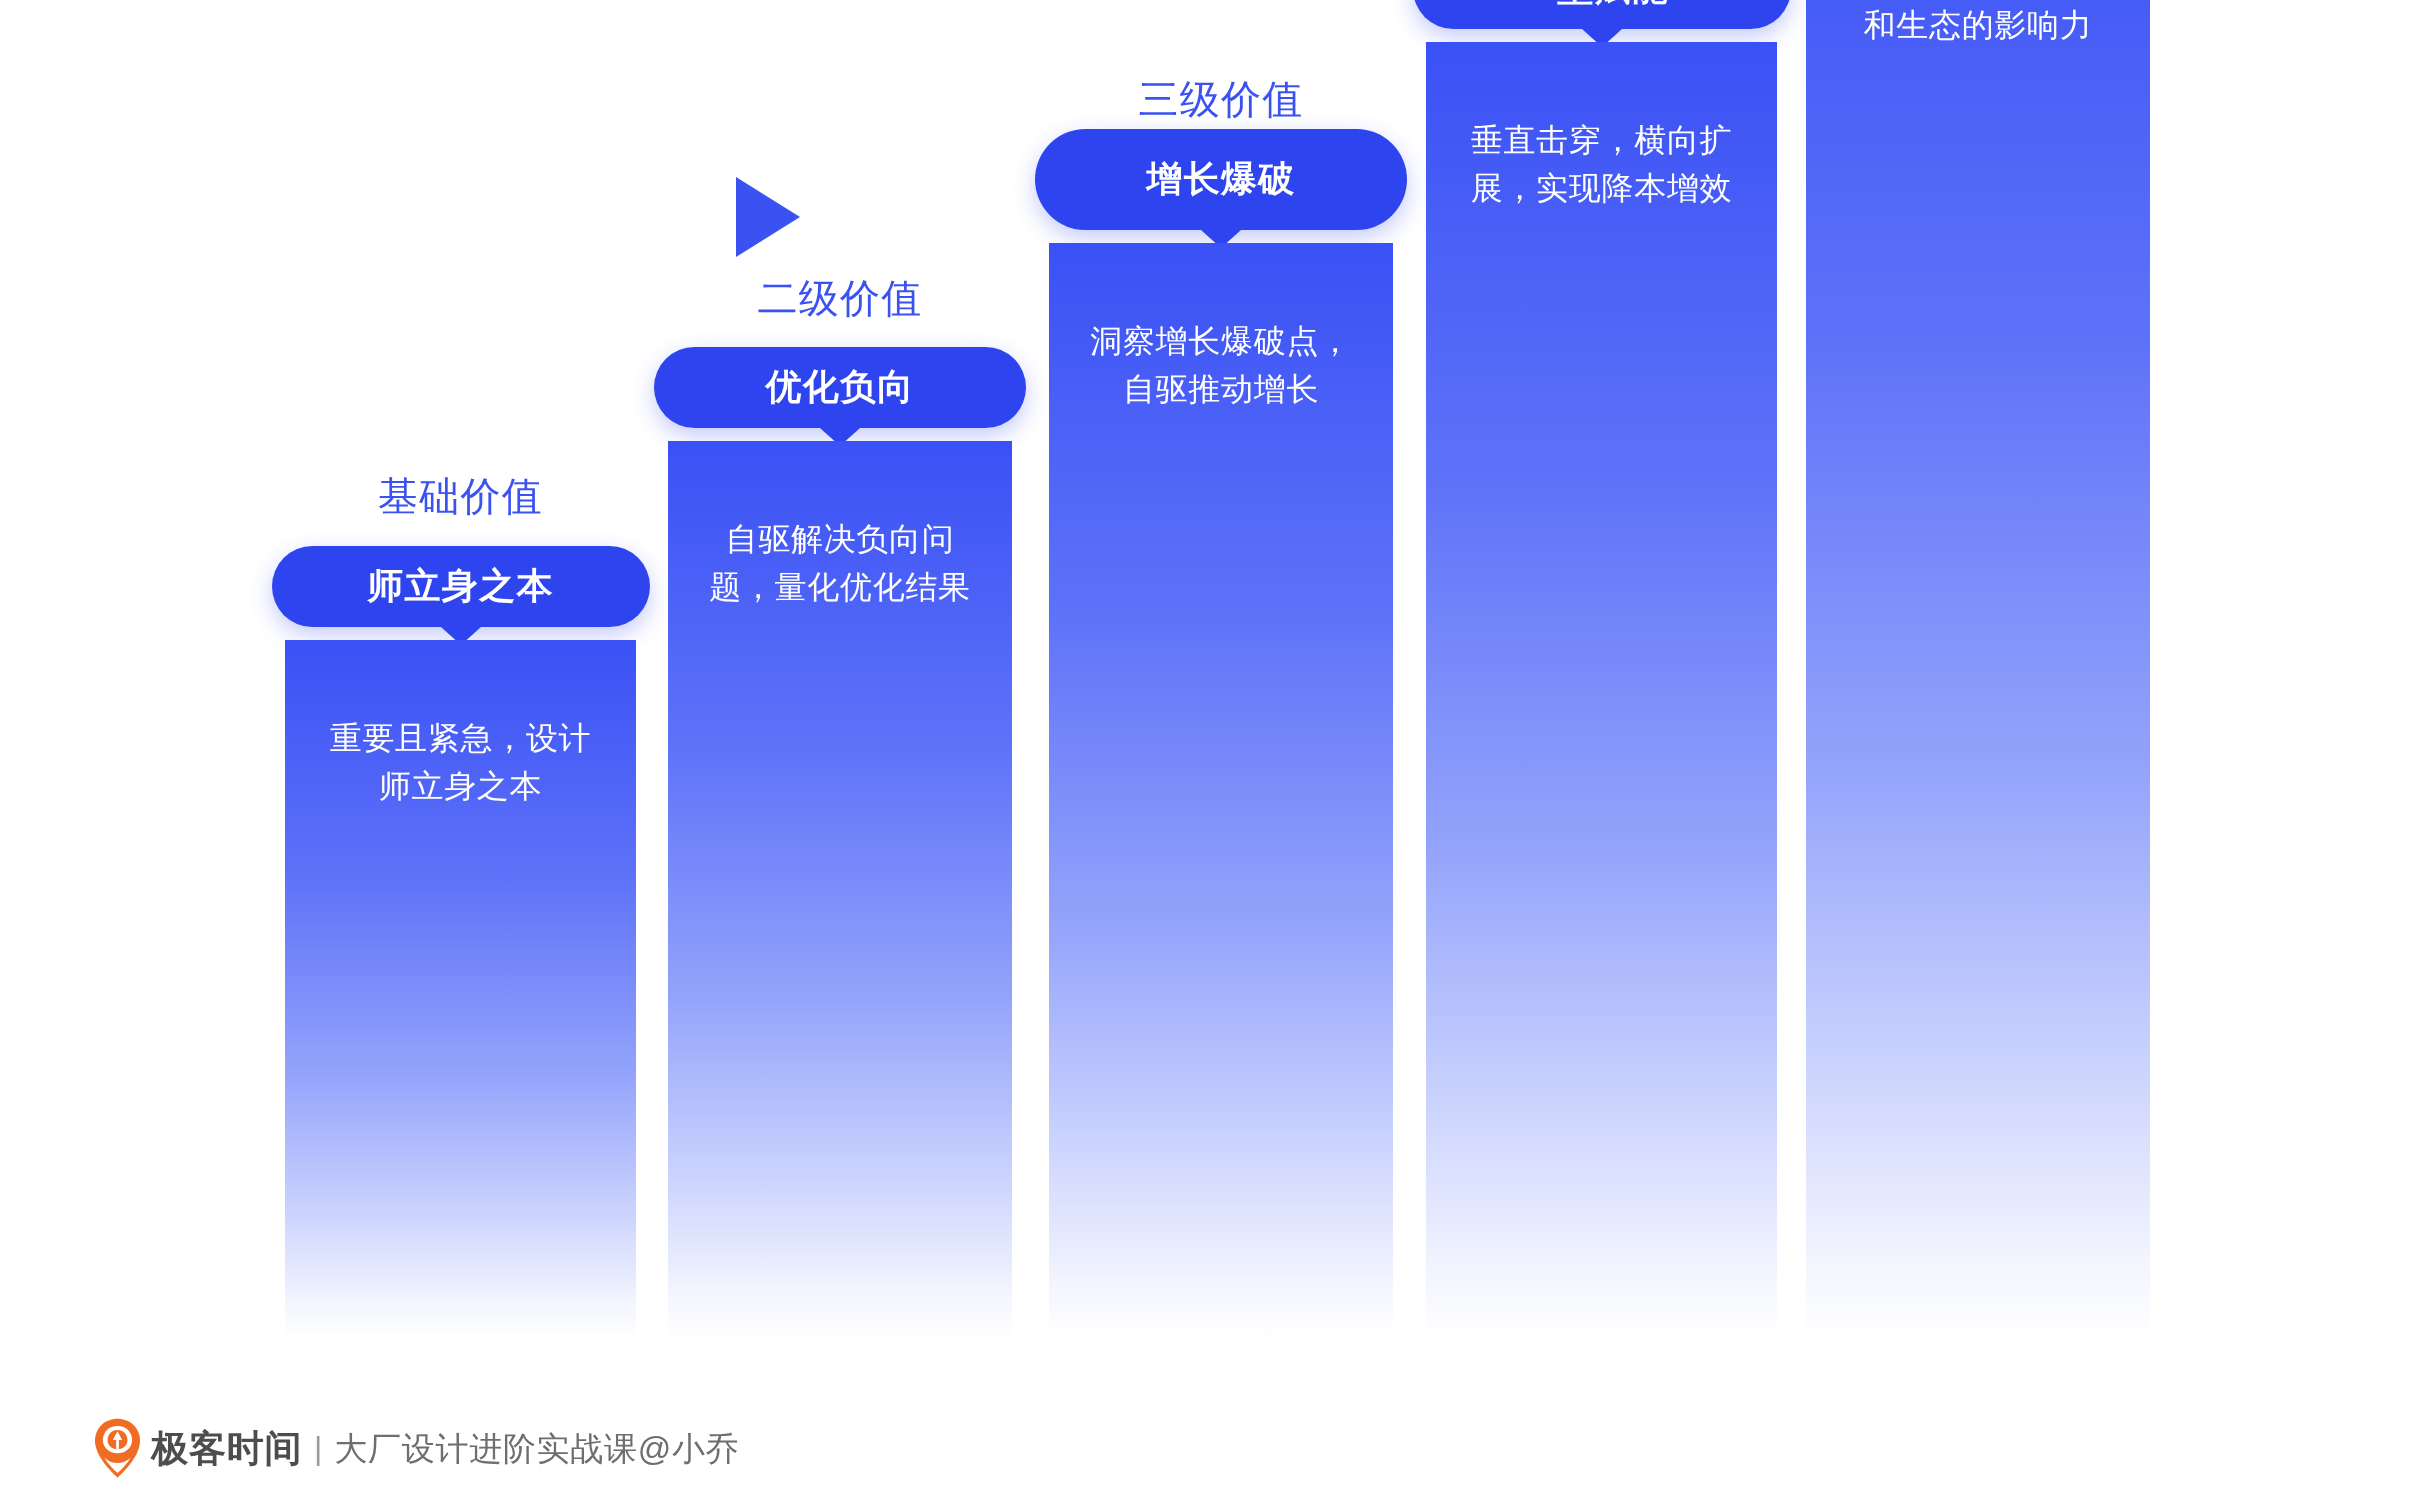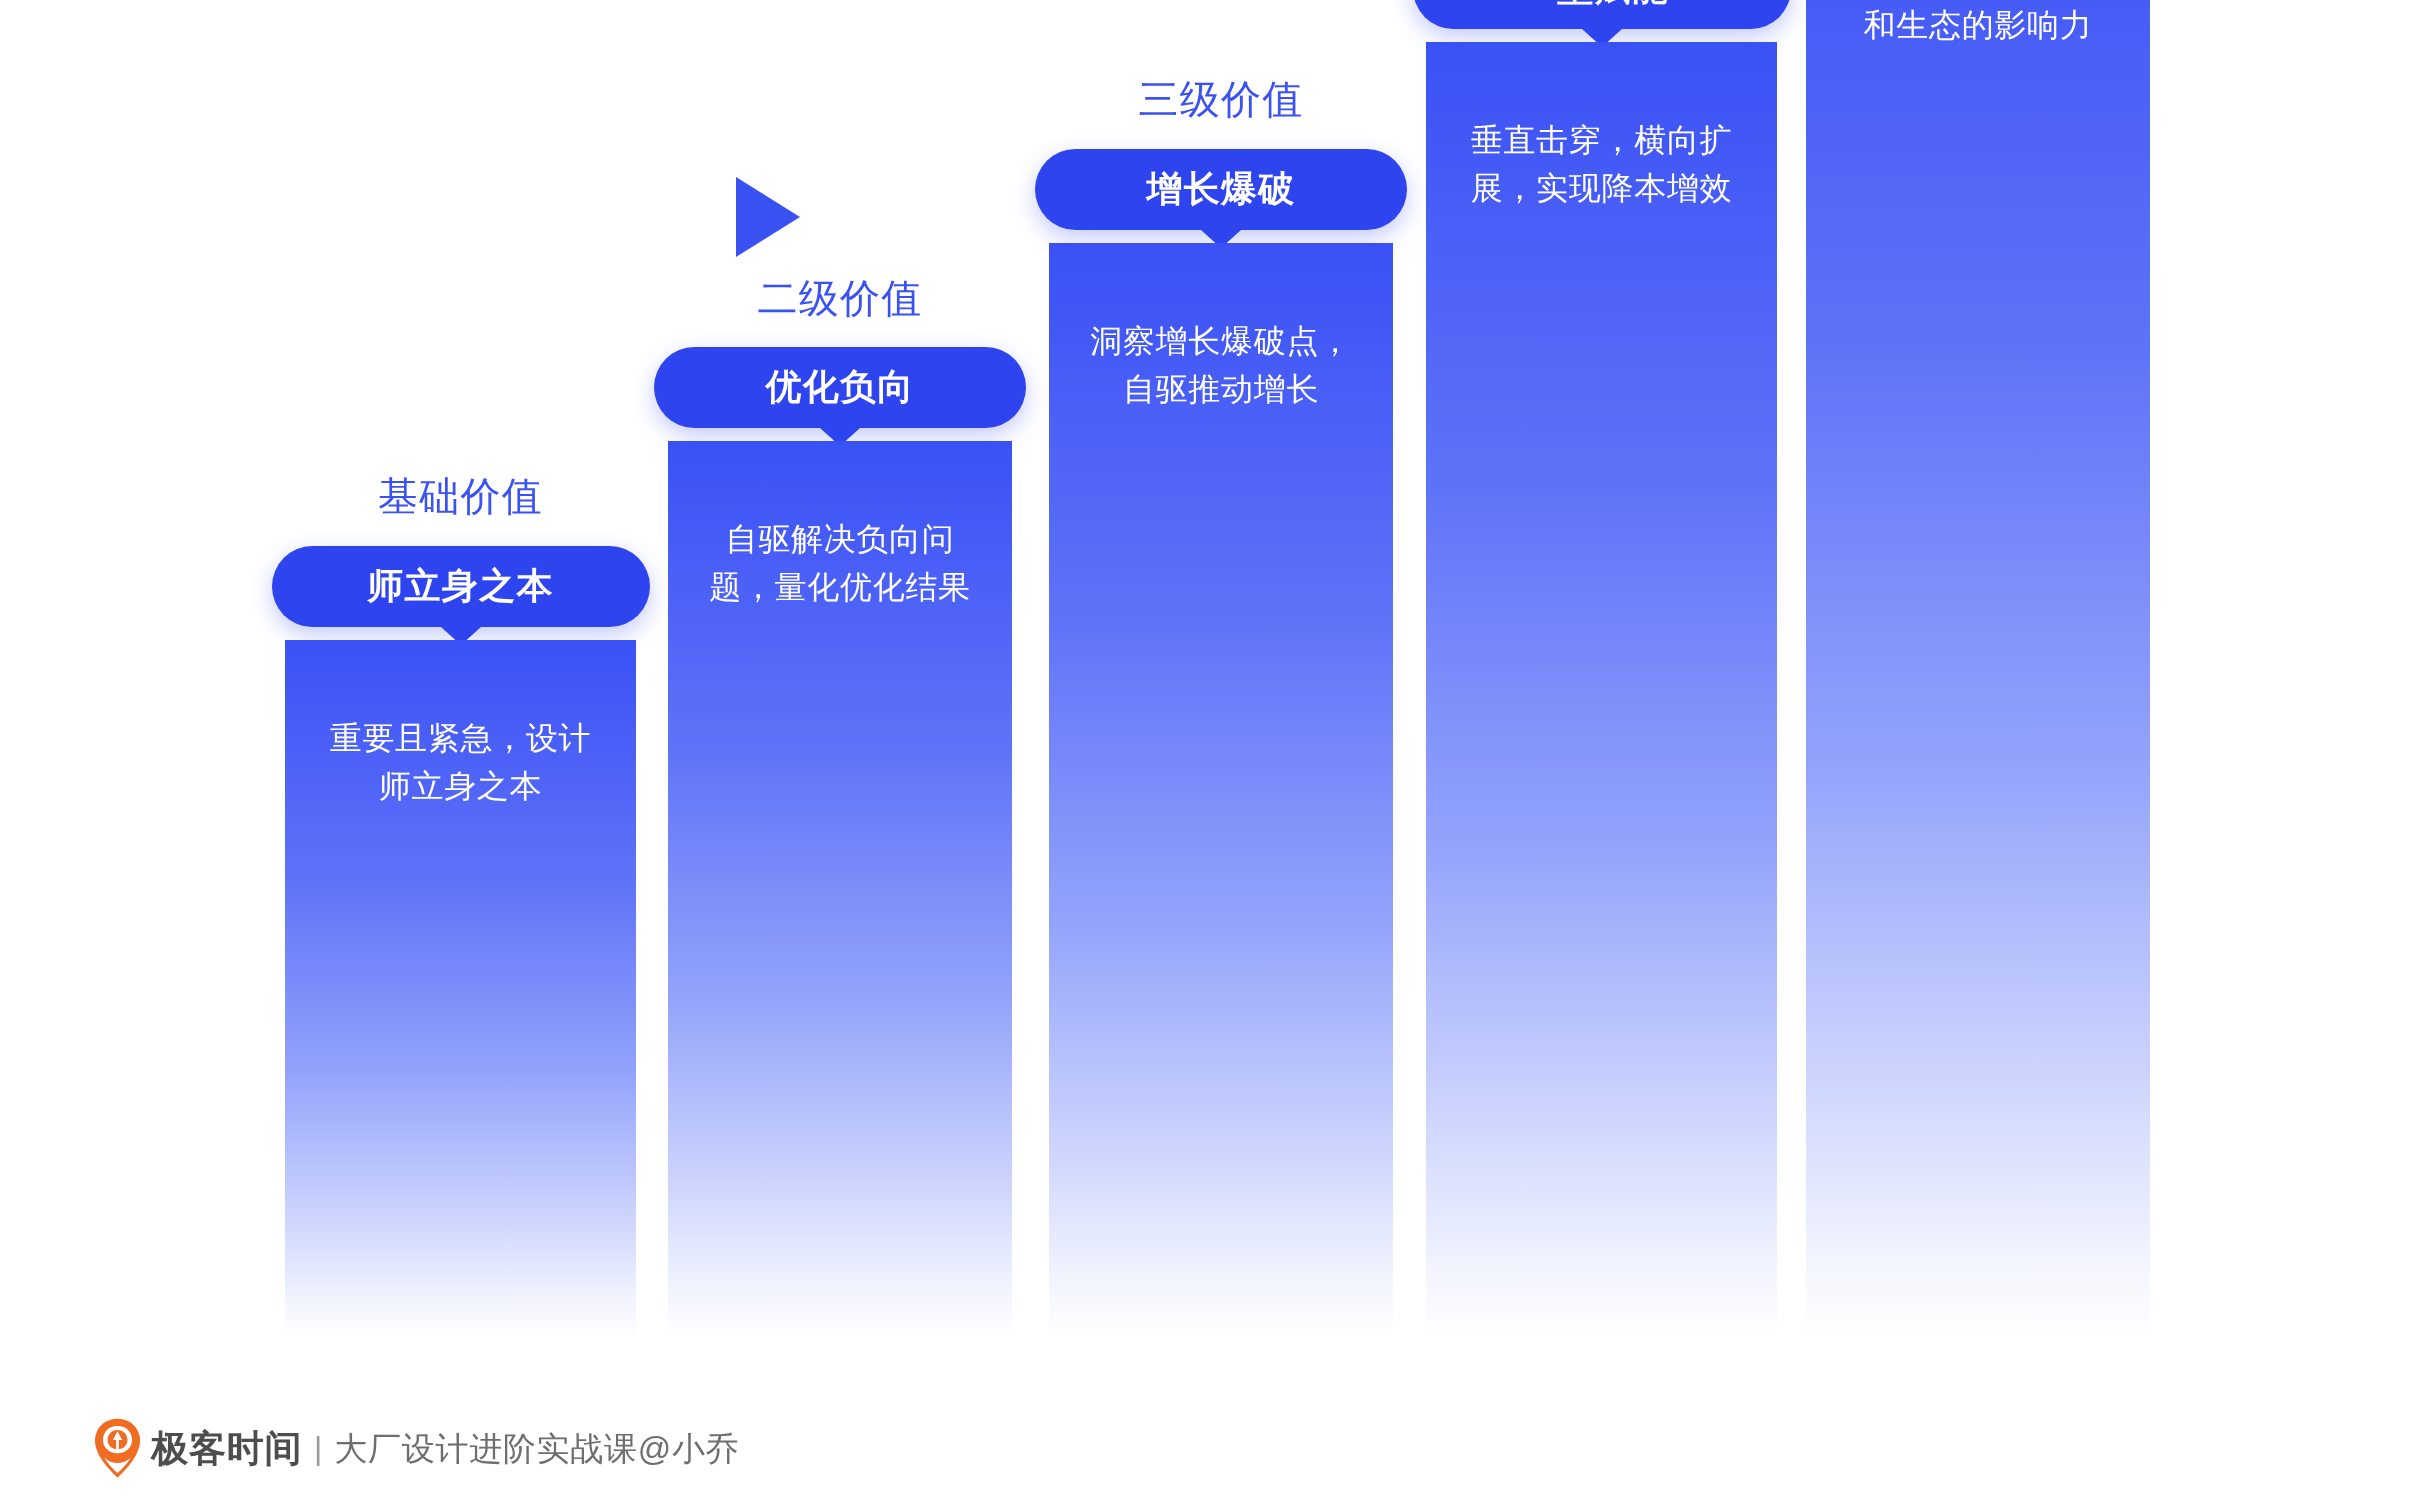--- a/index.html
+++ b/index.html
@@ -152,21 +152,21 @@
       <span class="tail"></span>
     </div>
     <div class="bar" style="width:344px;height:897px;">
       <div class="bar-text" style="top:36px;">自驱解决负向问
 题，量化优化结果</div>
     </div>
   </div>
 
   <div class="col" style="left:1049px;width:344px;">
     <div class="level-label" style="bottom:1211px;">三级价值</div>
-    <div class="pill" style="bottom:1108px;width:372px;height:81px;margin-top:47px;">
+    <div class="pill" style="bottom:1108px;width:372px;height:101px;margin-top:47px;">
       <span>增长爆破</span>
       <span class="tail"></span>
     </div>
     <div class="bar" style="width:344px;height:1095px;">
       <div class="bar-text" style="top:36px;">洞察增长爆破点，
 自驱推动增长</div>
     </div>
   </div>
 
   <div class="col" style="left:1426px;width:351px;">

